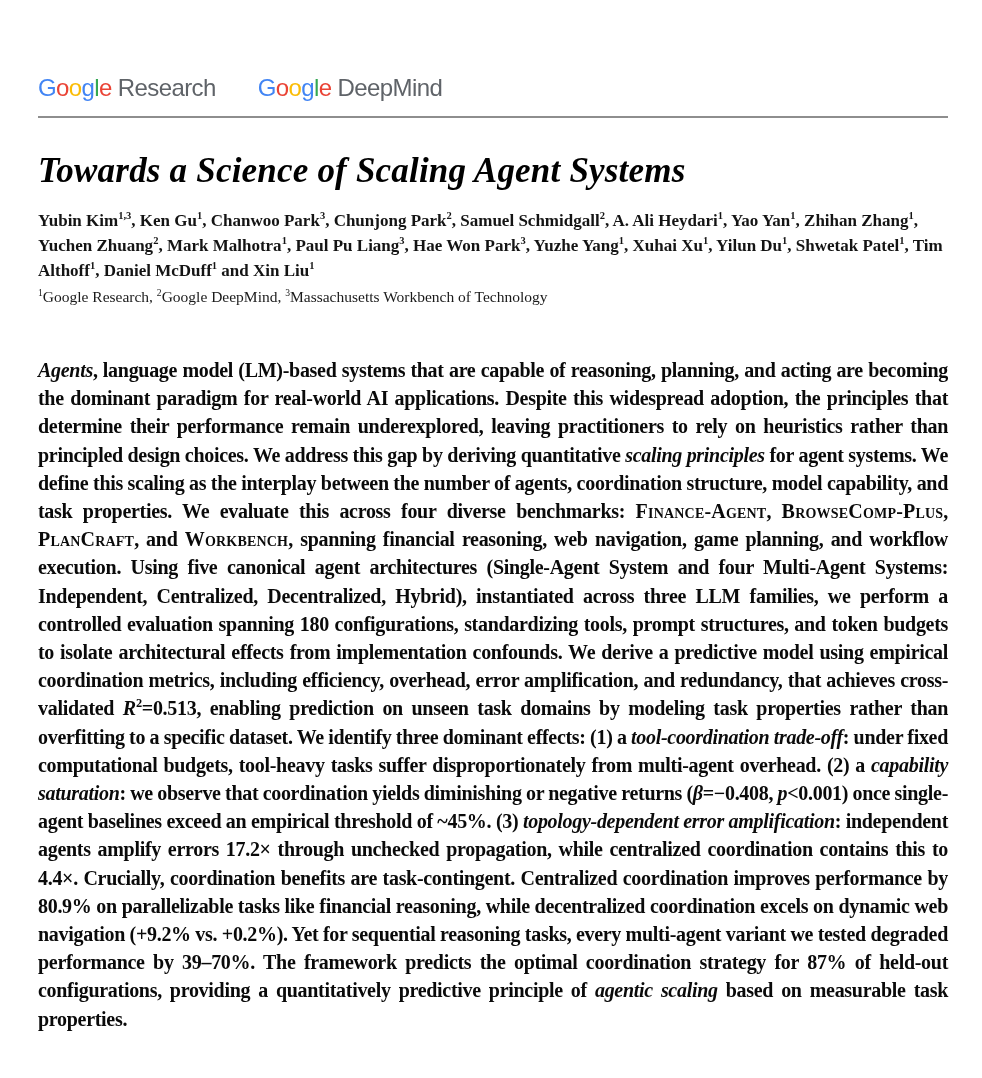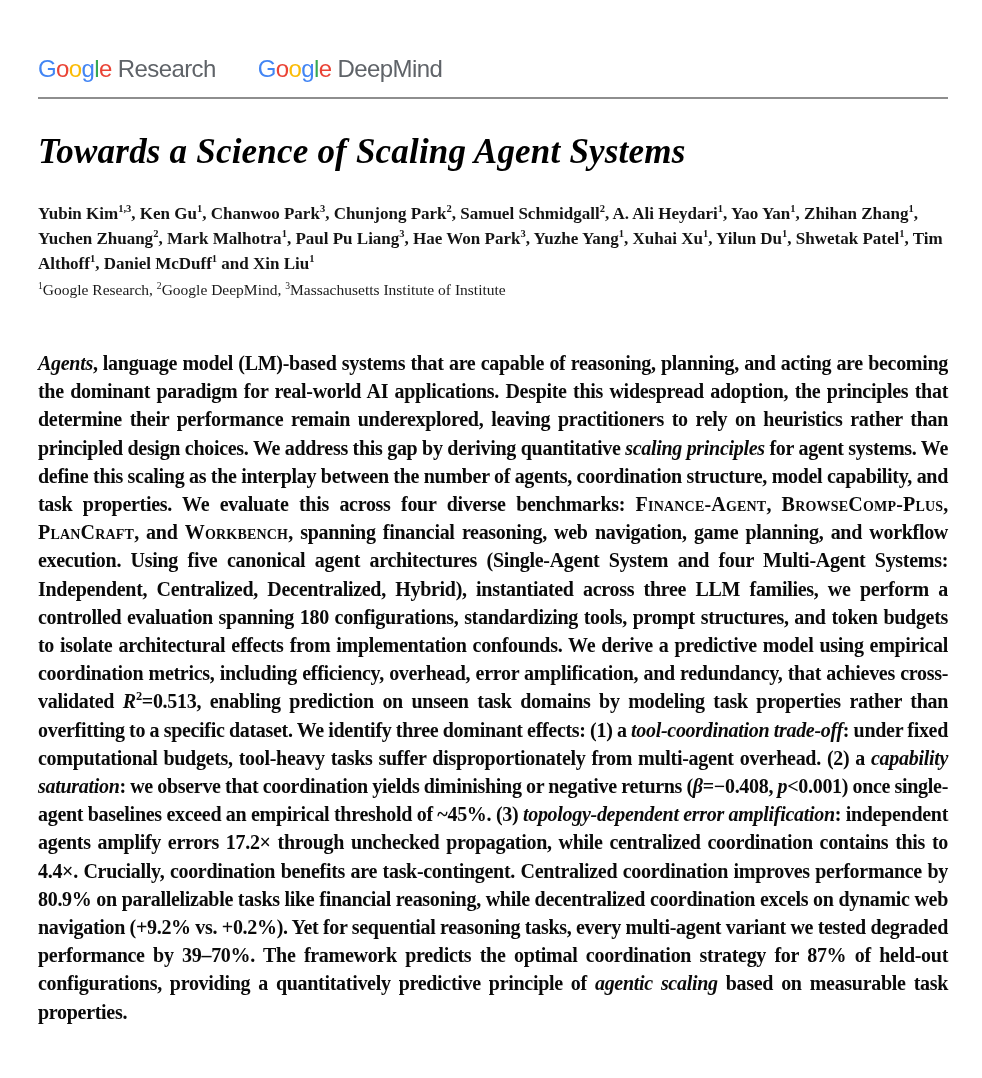--- a/index.html
+++ b/index.html
@@ -11,21 +11,21 @@
     width: 982px;
     height: 1078px;
     overflow: hidden;
     font-family: "Liberation Serif", serif;
     color: #0b0b0b;
   }
   .page {
     box-sizing: border-box;
     width: 982px;
     height: 912px;
-    padding: 55px 34px 0 38px;
+    padding: 74px 34px 0 38px;
   }
   
   .logo-row {
     display: flex;
     align-items: baseline;
     gap: 42px;
     height: 34px;
   }
   .logo {
     font-family: "Liberation Sans", sans-serif;
@@ -48,21 +48,21 @@
     margin: 33px 0 0 0;
     font-size: 35px;
     line-height: 40px;
     font-weight: 700;
     color: #000000;
     letter-spacing: 0.2px;
     font-style: italic;
   }
   
   .authors {
-    margin: 29px 0 0 0;
+    margin: 17px 0 0 0;
     font-size: 17px;
     line-height: 25px;
     font-weight: 700;
     color: #141414;
   }
   .authors .sep { font-weight: 700; }
   sup.s, .sup {
     font-size: 0.62em;
     vertical-align: super;
     line-height: 0;
@@ -103,17 +103,17 @@
         <span class="brand"><span class="wm-letter" style="color: rgb(66, 133, 244);">G</span><span class="wm-letter" style="color: rgb(234, 67, 53);">o</span><span class="wm-letter" style="color: rgb(251, 188, 5);">o</span><span class="wm-letter" style="color: rgb(66, 133, 244);">g</span><span class="wm-letter" style="color: rgb(52, 168, 83);">l</span><span class="wm-letter" style="color: rgb(234, 67, 53);">e</span></span><span class="product" style="color: rgb(95, 99, 104);">DeepMind</span>
       </div>
     </div>
     <hr class="rule">
   </header>
 
   <h1 class="title">Towards a Science of Scaling Agent Systems</h1>
 
   <p class="authors"><span class="author-name">Yubin Kim</span><sup class="s">1,3</sup><span class="sep">, </span><span class="author-name">Ken Gu</span><sup class="s">1</sup><span class="sep">, </span><span class="author-name">Chanwoo Park</span><sup class="s">3</sup><span class="sep">, </span><span class="author-name">Chunjong Park</span><sup class="s">2</sup><span class="sep">, </span><span class="author-name">Samuel Schmidgall</span><sup class="s">2</sup><span class="sep">, </span><span class="author-name">A. Ali Heydari</span><sup class="s">1</sup><span class="sep">, </span><span class="author-name">Yao Yan</span><sup class="s">1</sup><span class="sep">, </span><span class="author-name">Zhihan Zhang</span><sup class="s">1</sup><span class="sep">, </span><span class="author-name">Yuchen Zhuang</span><sup class="s">2</sup><span class="sep">, </span><span class="author-name">Mark Malhotra</span><sup class="s">1</sup><span class="sep">, </span><span class="author-name">Paul Pu Liang</span><sup class="s">3</sup><span class="sep">, </span><span class="author-name">Hae Won Park</span><sup class="s">3</sup><span class="sep">, </span><span class="author-name">Yuzhe Yang</span><sup class="s">1</sup><span class="sep">, </span><span class="author-name">Xuhai Xu</span><sup class="s">1</sup><span class="sep">, </span><span class="author-name">Yilun Du</span><sup class="s">1</sup><span class="sep">, </span><span class="author-name">Shwetak Patel</span><sup class="s">1</sup><span class="sep">, </span><span class="author-name">Tim Althoff</span><sup class="s">1</sup><span class="sep">, </span><span class="author-name">Daniel McDuff</span><sup class="s">1</sup><span class="sep"> and </span><span class="author-name">Xin Liu</span><sup class="s">1</sup></p>
 
-  <p class="affiliations"><sup class="s">1</sup><span class="affiliation-name">Google Research</span><span class="sep">, </span><sup class="s">2</sup><span class="affiliation-name">Google DeepMind</span><span class="sep">, </span><sup class="s">3</sup><span class="affiliation-name">Massachusetts Institute of Institute</span></p>
+  <p class="affiliations"><sup class="s">1</sup><span class="affiliation-name">Google Research</span><span class="sep">, </span><sup class="s">2</sup><span class="affiliation-name">Google DeepMind</span><span class="sep">, </span><sup class="s">3</sup><span class="affiliation-name">Massachusetts Workbench of Technology</span></p>
 
   <p class="abstract"><span class="it">Agents</span><span class="n">, language model (LM)-based systems that are capable of reasoning, planning, and acting are becoming the dominant paradigm for real-world AI applications. Despite this widespread adoption, the principles that determine their performance remain underexplored, leaving practitioners to rely on heuristics rather than principled design choices. We address this gap by deriving quantitative </span><span class="it">scaling principles</span><span class="n"> for agent systems. We define this scaling as the interplay between the number of agents, coordination structure, model capability, and task properties. We evaluate this across four diverse benchmarks: </span><span class="sc">Finance-Agent</span><span class="n">, </span><span class="sc">BrowseComp-Plus</span><span class="n">, </span><span class="sc">PlanCraft</span><span class="n">, and </span><span class="sc">Workbench</span><span class="n">, spanning financial reasoning, web navigation, game planning, and workflow execution. Using five canonical agent architectures (Single-Agent System and four Multi-Agent Systems: Independent, Centralized, Decentralized, Hybrid), instantiated across three LLM families, we perform a controlled evaluation spanning 180 configurations, standardizing tools, prompt structures, and token budgets to isolate architectural effects from implementation confounds. We derive a predictive model using empirical coordination metrics, including efficiency, overhead, error amplification, and redundancy, that achieves cross-validated </span><span class="it">R</span><sup class="s">2</sup><span class="n">=0.513, enabling prediction on unseen task domains by modeling task properties rather than overfitting to a specific dataset. We identify three dominant effects: (1) a </span><span class="it">tool-coordination trade-off</span><span class="n">: under fixed computational budgets, tool-heavy tasks suffer disproportionately from multi-agent overhead. (2) a </span><span class="it">capability saturation</span><span class="n">: we observe that coordination yields diminishing or negative returns (</span><span class="it">β</span><span class="n">=−0.408, </span><span class="it">p</span><span class="n">&lt;0.001) once single-agent baselines exceed an empirical threshold of ~45%. (3) </span><span class="it">topology-dependent error amplification</span><span class="n">: independent agents amplify errors 17.2× through unchecked propagation, while centralized coordination contains this to 4.4×. Crucially, coordination benefits are task-contingent. Centralized coordination improves performance by 80.9% on parallelizable tasks like financial reasoning, while decentralized coordination excels on dynamic web navigation (+9.2% vs. +0.2%). Yet for sequential reasoning tasks, every multi-agent variant we tested degraded performance by 39–70%. The framework predicts the optimal coordination strategy for 87% of held-out configurations, providing a quantitatively predictive principle of </span><span class="it">agentic scaling</span><span class="n"> based on measurable task properties.</span></p>
 
 </div>
 
 </body></html>

